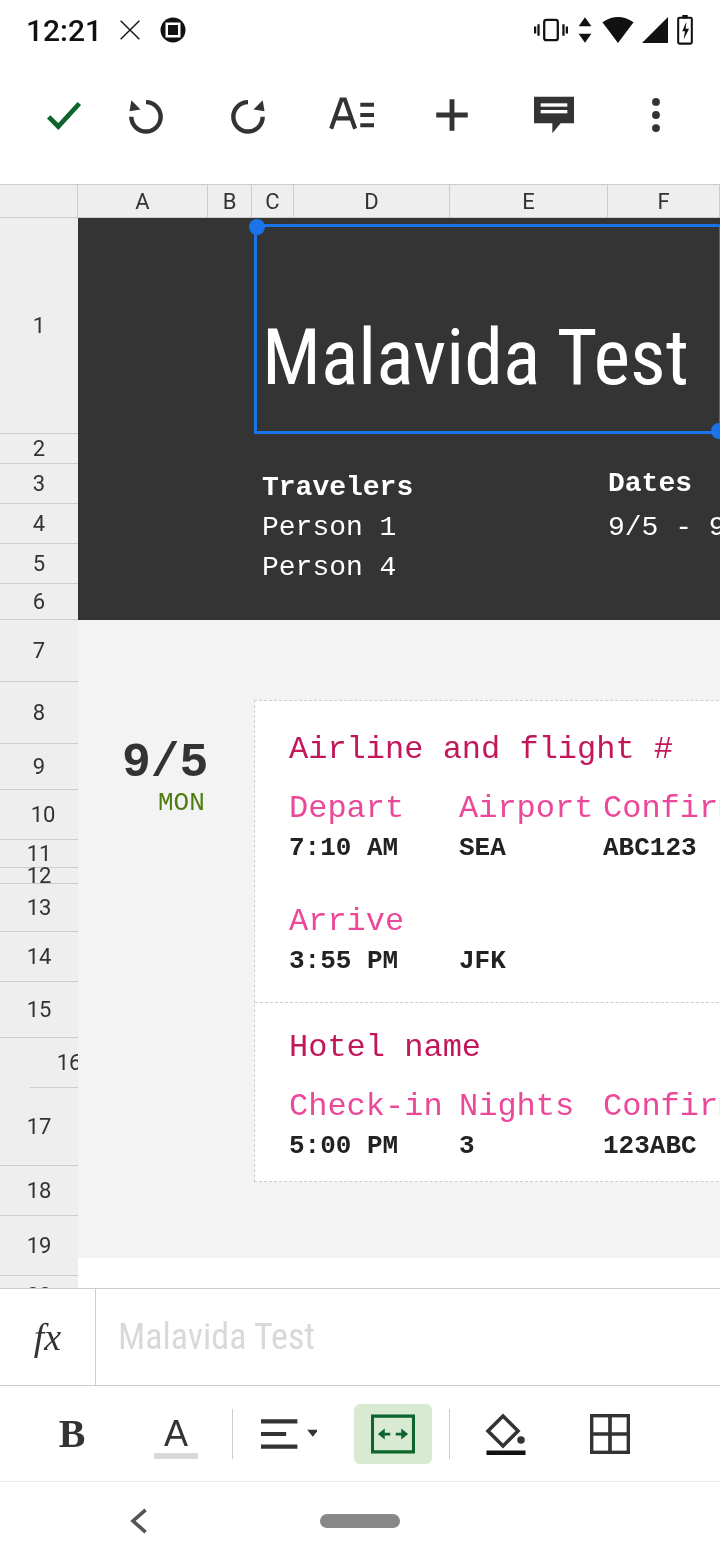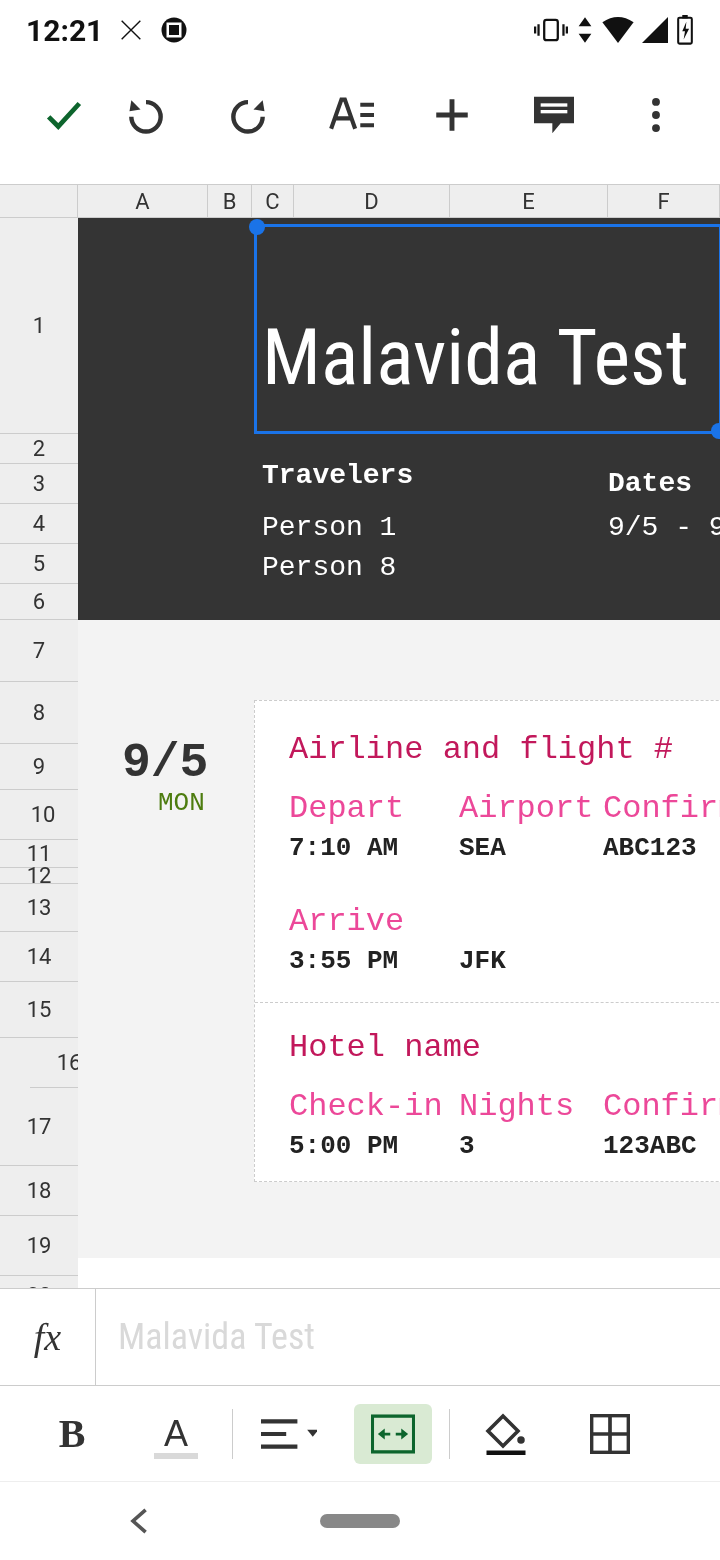--- a/index.html
+++ b/index.html
@@ -7,21 +7,21 @@
     width: 720px; height: 1560px;
     font-family: "Roboto", "Arial", sans-serif;
     background: #fff; overflow: hidden; position: relative;
   }
   
   .status-bar {
     height: 60px; display: flex; align-items: center;
     padding: 0 26px; font-size: 30px; font-weight: 500; color: #111;
     justify-content: space-between;
   }
-  .status-left { display: flex; align-items: center; gap: 14px; font-weight: bold; }
+  .status-left { display: flex; align-items: center; gap: 14px; }
   .status-right { display: flex; align-items: center; gap: 8px; }
   .s-icon svg { display: block; }
 
   
   .toolbar {
     height: 110px; display: flex; align-items: center; padding: 0 28px;
     gap: 0;
   }
   .tb-btn { width: 72px; height: 72px; display: flex; align-items: center; justify-content: center; }
   .tb-spacer { flex: 1; }
@@ -69,21 +69,21 @@
   .sel-handle { position: absolute; width: 16px; height: 16px; background: #1a73e8; border-radius: 50%; }
   .sel-tl { left: -8px; top: -8px; }
   .sel-br { right: -8px; bottom: -8px; }
   .title-text {
     position: absolute; left: 184px; top: 94px; color: #fff;
     font-size: 78px; font-weight: 400; font-family: "Roboto Condensed","Arial Narrow",sans-serif;
     font-stretch: condensed;
   }
   .dark-label { position: absolute; color: #fff; font-weight: 700; font-size: 28px; font-family: "Consolas","Courier New",monospace; }
   .dark-value { position: absolute; color: #fff; font-size: 28px; font-family: "Consolas","Courier New",monospace; }
-  .travelers-label { left: 184px; top: 242px; }
+  .travelers-label { left: 184px; top: 254px; }
   .dates-label { left: 530px; top: 250px; }
   .person1 { left: 184px; top: 294px; }
   .person2 { left: 184px; top: 334px; }
   .dates-value { left: 530px; top: 294px; white-space: nowrap; }
 
   .content-bg { background: #f3f3f3; height: 640px; width: 100%; position: relative; }
   .day-block {
     position: absolute; left: 176px; top: 80px; width: 560px;
     background: #fff; border: 1px dashed #ccc; padding: 30px 28px 20px 34px;
   }
@@ -274,21 +274,21 @@
   <div class="overlay">
     <div class="dark-block">
       <div class="selected-cell">
         <div class="sel-handle sel-tl"></div>
         <div class="sel-handle sel-br"></div>
       </div>
       <div class="title-text">Malavida Test</div>
       <div class="dark-label travelers-label">Travelers</div>
       <div class="dark-label dates-label">Dates</div>
       <div class="dark-value person1">Person 1</div>
-      <div class="dark-value person2">Person 8</div>
+      <div class="dark-value person2">Person 4</div>
       <div class="dark-value dates-value">9/5 - 9/8</div>
     </div>
     <div class="content-bg">
       <div class="date-big">9/5</div>
       <div class="day-name">MON</div>
 
       <div class="day-block">
         <div class="section-title">Airline and flight #</div>
         <div class="grid3">
           <div class="lbl">Depart</div>

